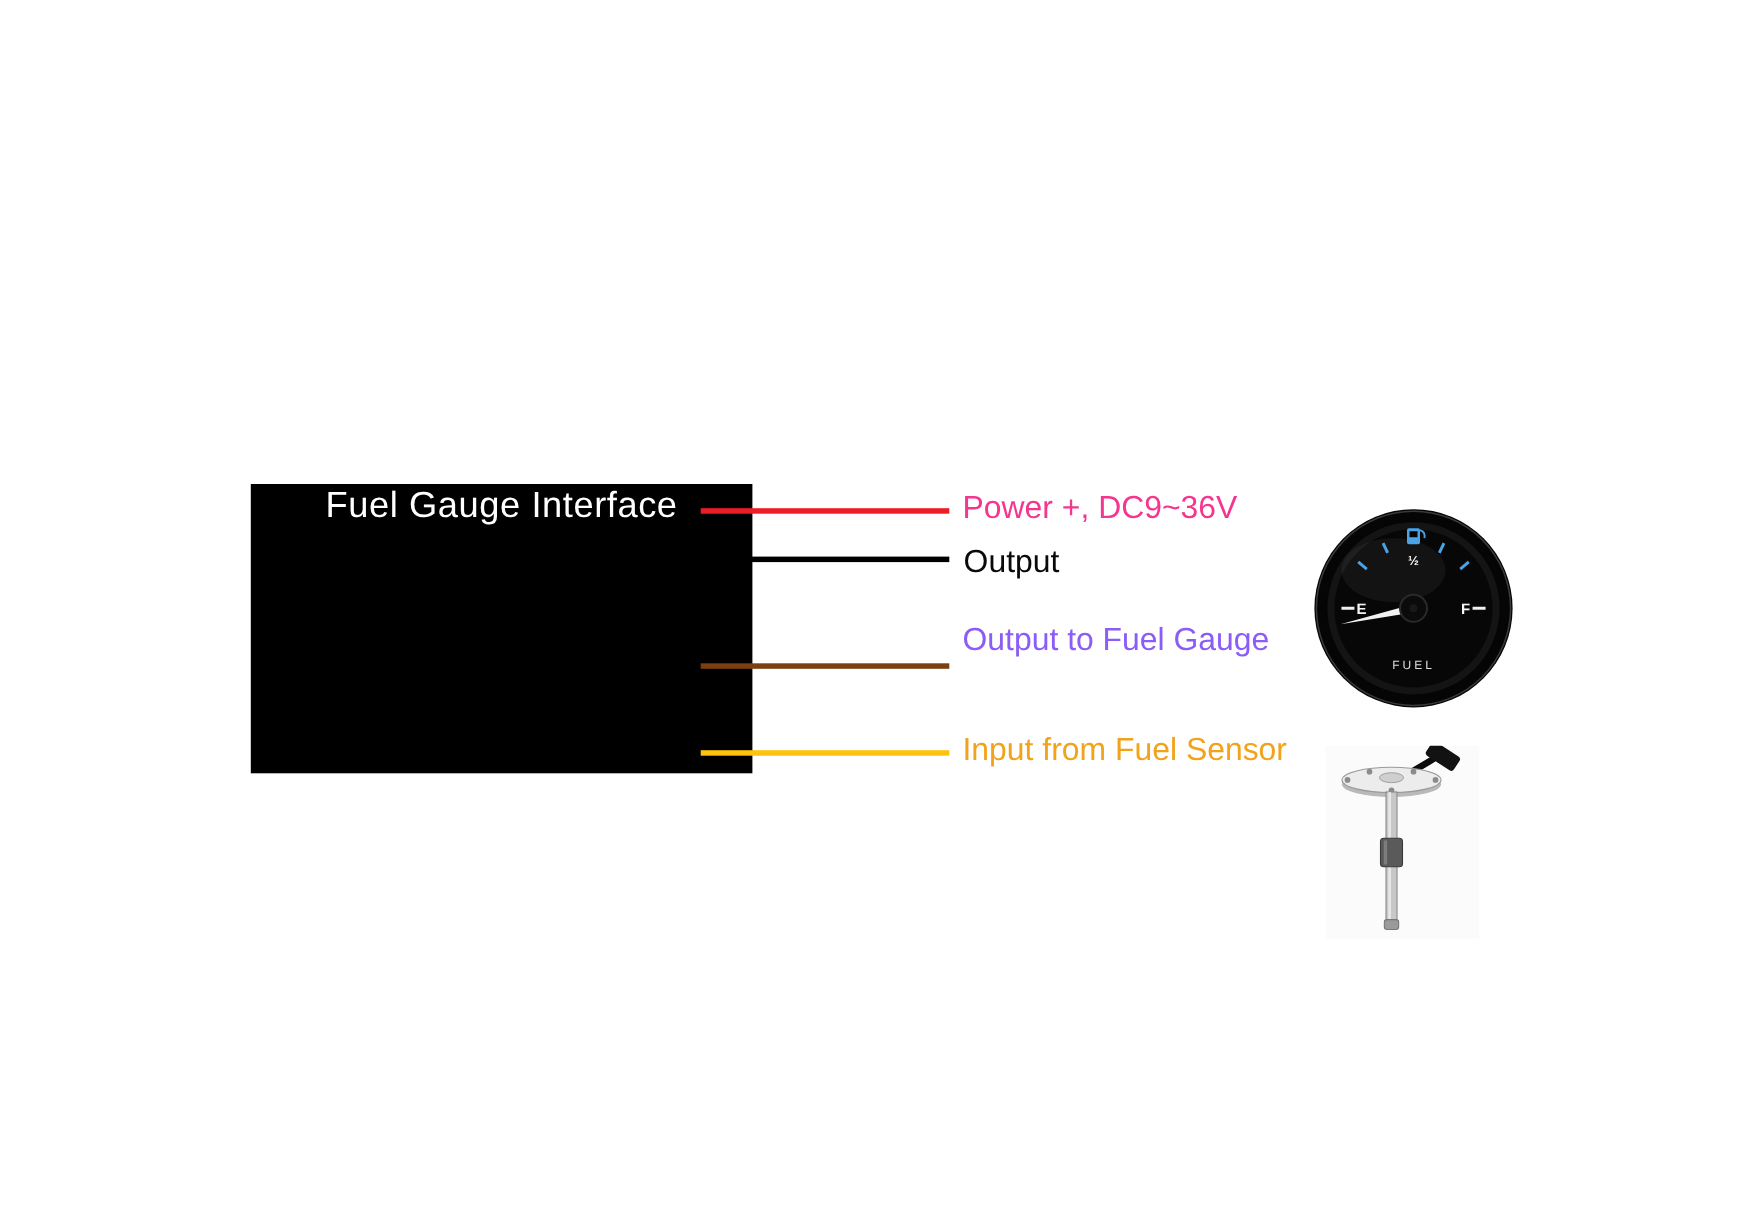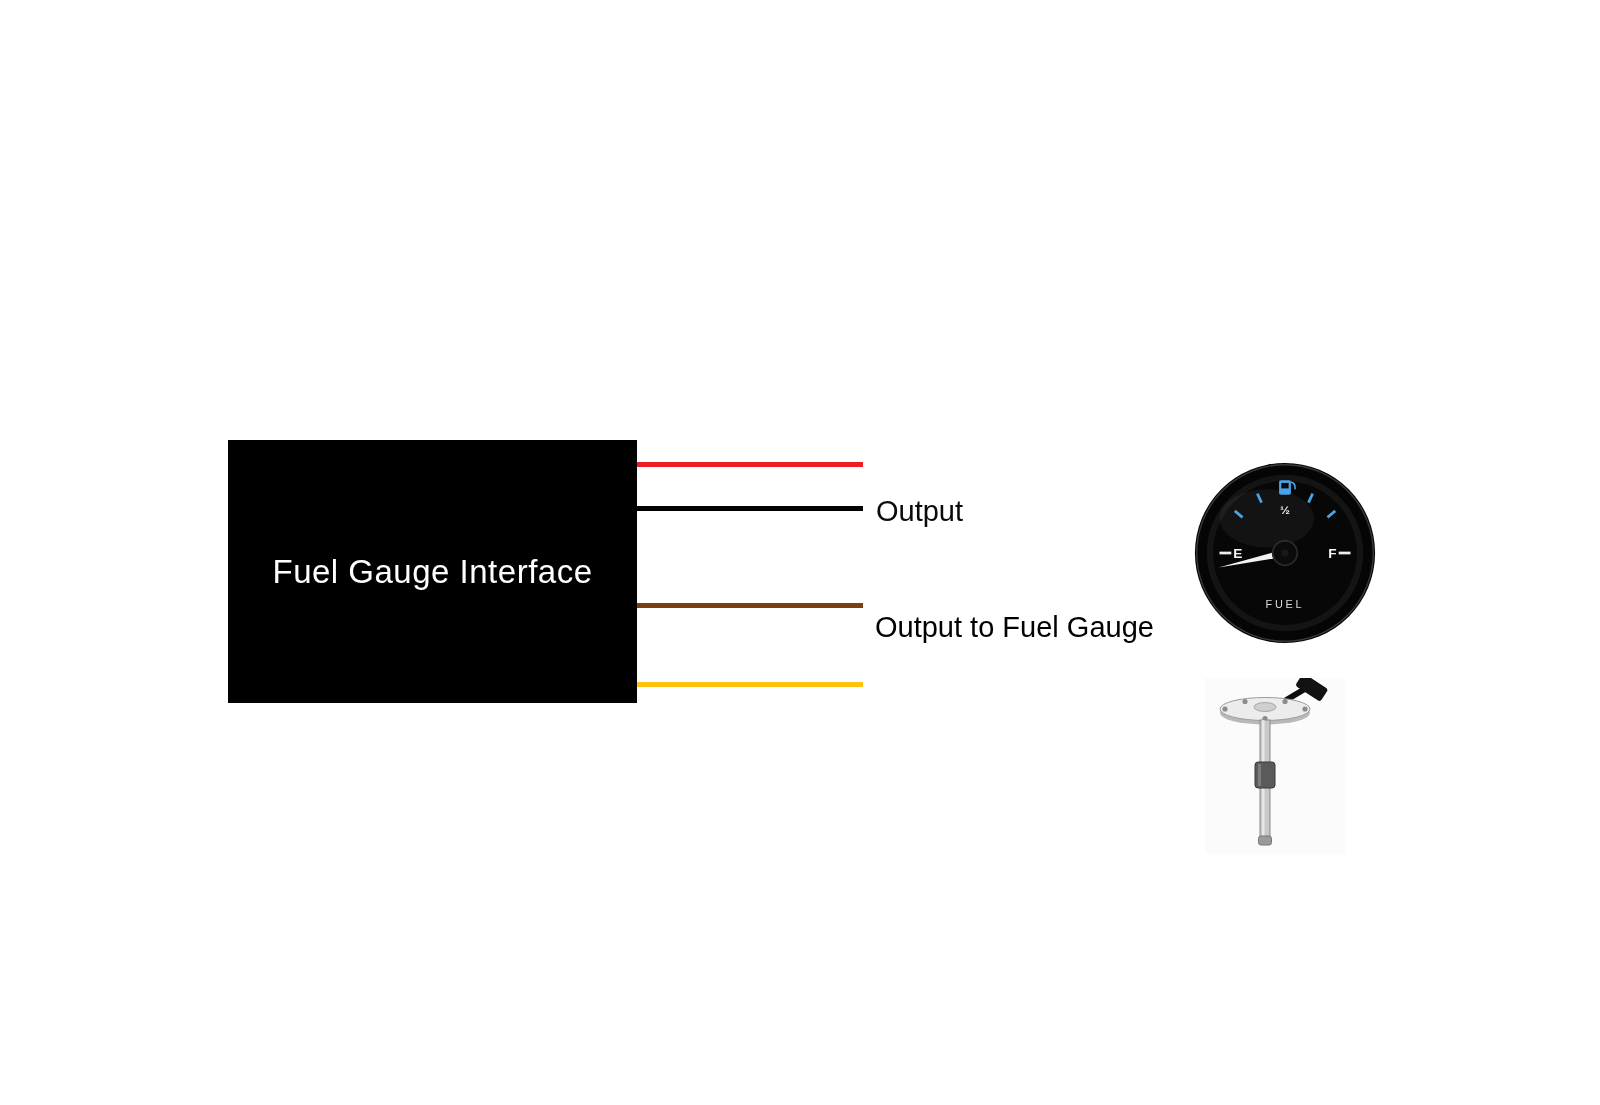--- a/index.html
+++ b/index.html
@@ -7,23 +7,23 @@
   .canvas {
     position: relative;
     width: 1600px;
     height: 1105px;
     background: #ffffff;
     overflow: hidden;
   }
   .iface-box {
     position: absolute;
     left: 228px; top: 440px;
-    width: 409px; height: 263px;
+    width: 456px; height: 263px;
     background: #000000;
-    display: flex; align-items: center; justify-content: center;
+    display: flex; justify-content: center;
   }
   .iface-label {
     color: #ffffff;
     font-size: 33px;
     letter-spacing: 0.5px;
     white-space: nowrap;
   }
   .wire { position: absolute; height: 5px; }
   .wire-label {
     position: absolute;
@@ -49,22 +49,24 @@
 
   <div class="iface-box">
     <span class="iface-label">Fuel Gauge Interface</span>
   </div>
 
   <div class="wire" style="left: 637px; top: 462px; width: 226px; background: rgb(238, 28, 37);"></div>
   <div class="wire" style="left: 637px; top: 506px; width: 226px; background: rgb(0, 0, 0);"></div>
   <div class="wire" style="left: 637px; top: 603px; width: 226px; background: rgb(123, 63, 16);"></div>
   <div class="wire" style="left: 637px; top: 682px; width: 226px; background: rgb(255, 194, 14);"></div>
 
+  <div class="wire-label" style="left: 875px; top: 448px; color: rgb(245, 54, 143);">Power +, DC9~36V</div>
   <div class="wire-label" style="left: 876px; top: 497px; color: rgb(10, 10, 10);">Output</div>
-  <div class="wire-label" style="left: 875px; top: 613px; color: #000000;">Output to Fuel Gauge</div>
+  <div class="wire-label" style="left: 875px; top: 568px; color: #8b5cf6;">Output to Fuel Gauge</div>
+  <div class="wire-label" style="left: 875px; top: 668px; color: rgb(242, 163, 27);">Input from Fuel Sensor</div>
 
   <svg class="gauge-wrap" viewBox="0 0 200 200">
     <circle cx="100" cy="100" r="99" fill="#050505"></circle>
     <circle cx="100" cy="100" r="97" fill="none" stroke="#3a3a3a" stroke-width="1.5"></circle>
     <circle cx="100" cy="100" r="86" fill="#141414"></circle>
     <circle cx="100" cy="100" r="79" fill="#070707"></circle>
     <ellipse cx="80" cy="62" rx="52" ry="32" fill="rgba(255,255,255,0.05)"></ellipse>
 
     <line x1="28" y1="100" x2="41" y2="100" stroke="#f0f0f0" stroke-width="3"></line>
     <line x1="172" y1="100" x2="159" y2="100" stroke="#f0f0f0" stroke-width="3"></line>

